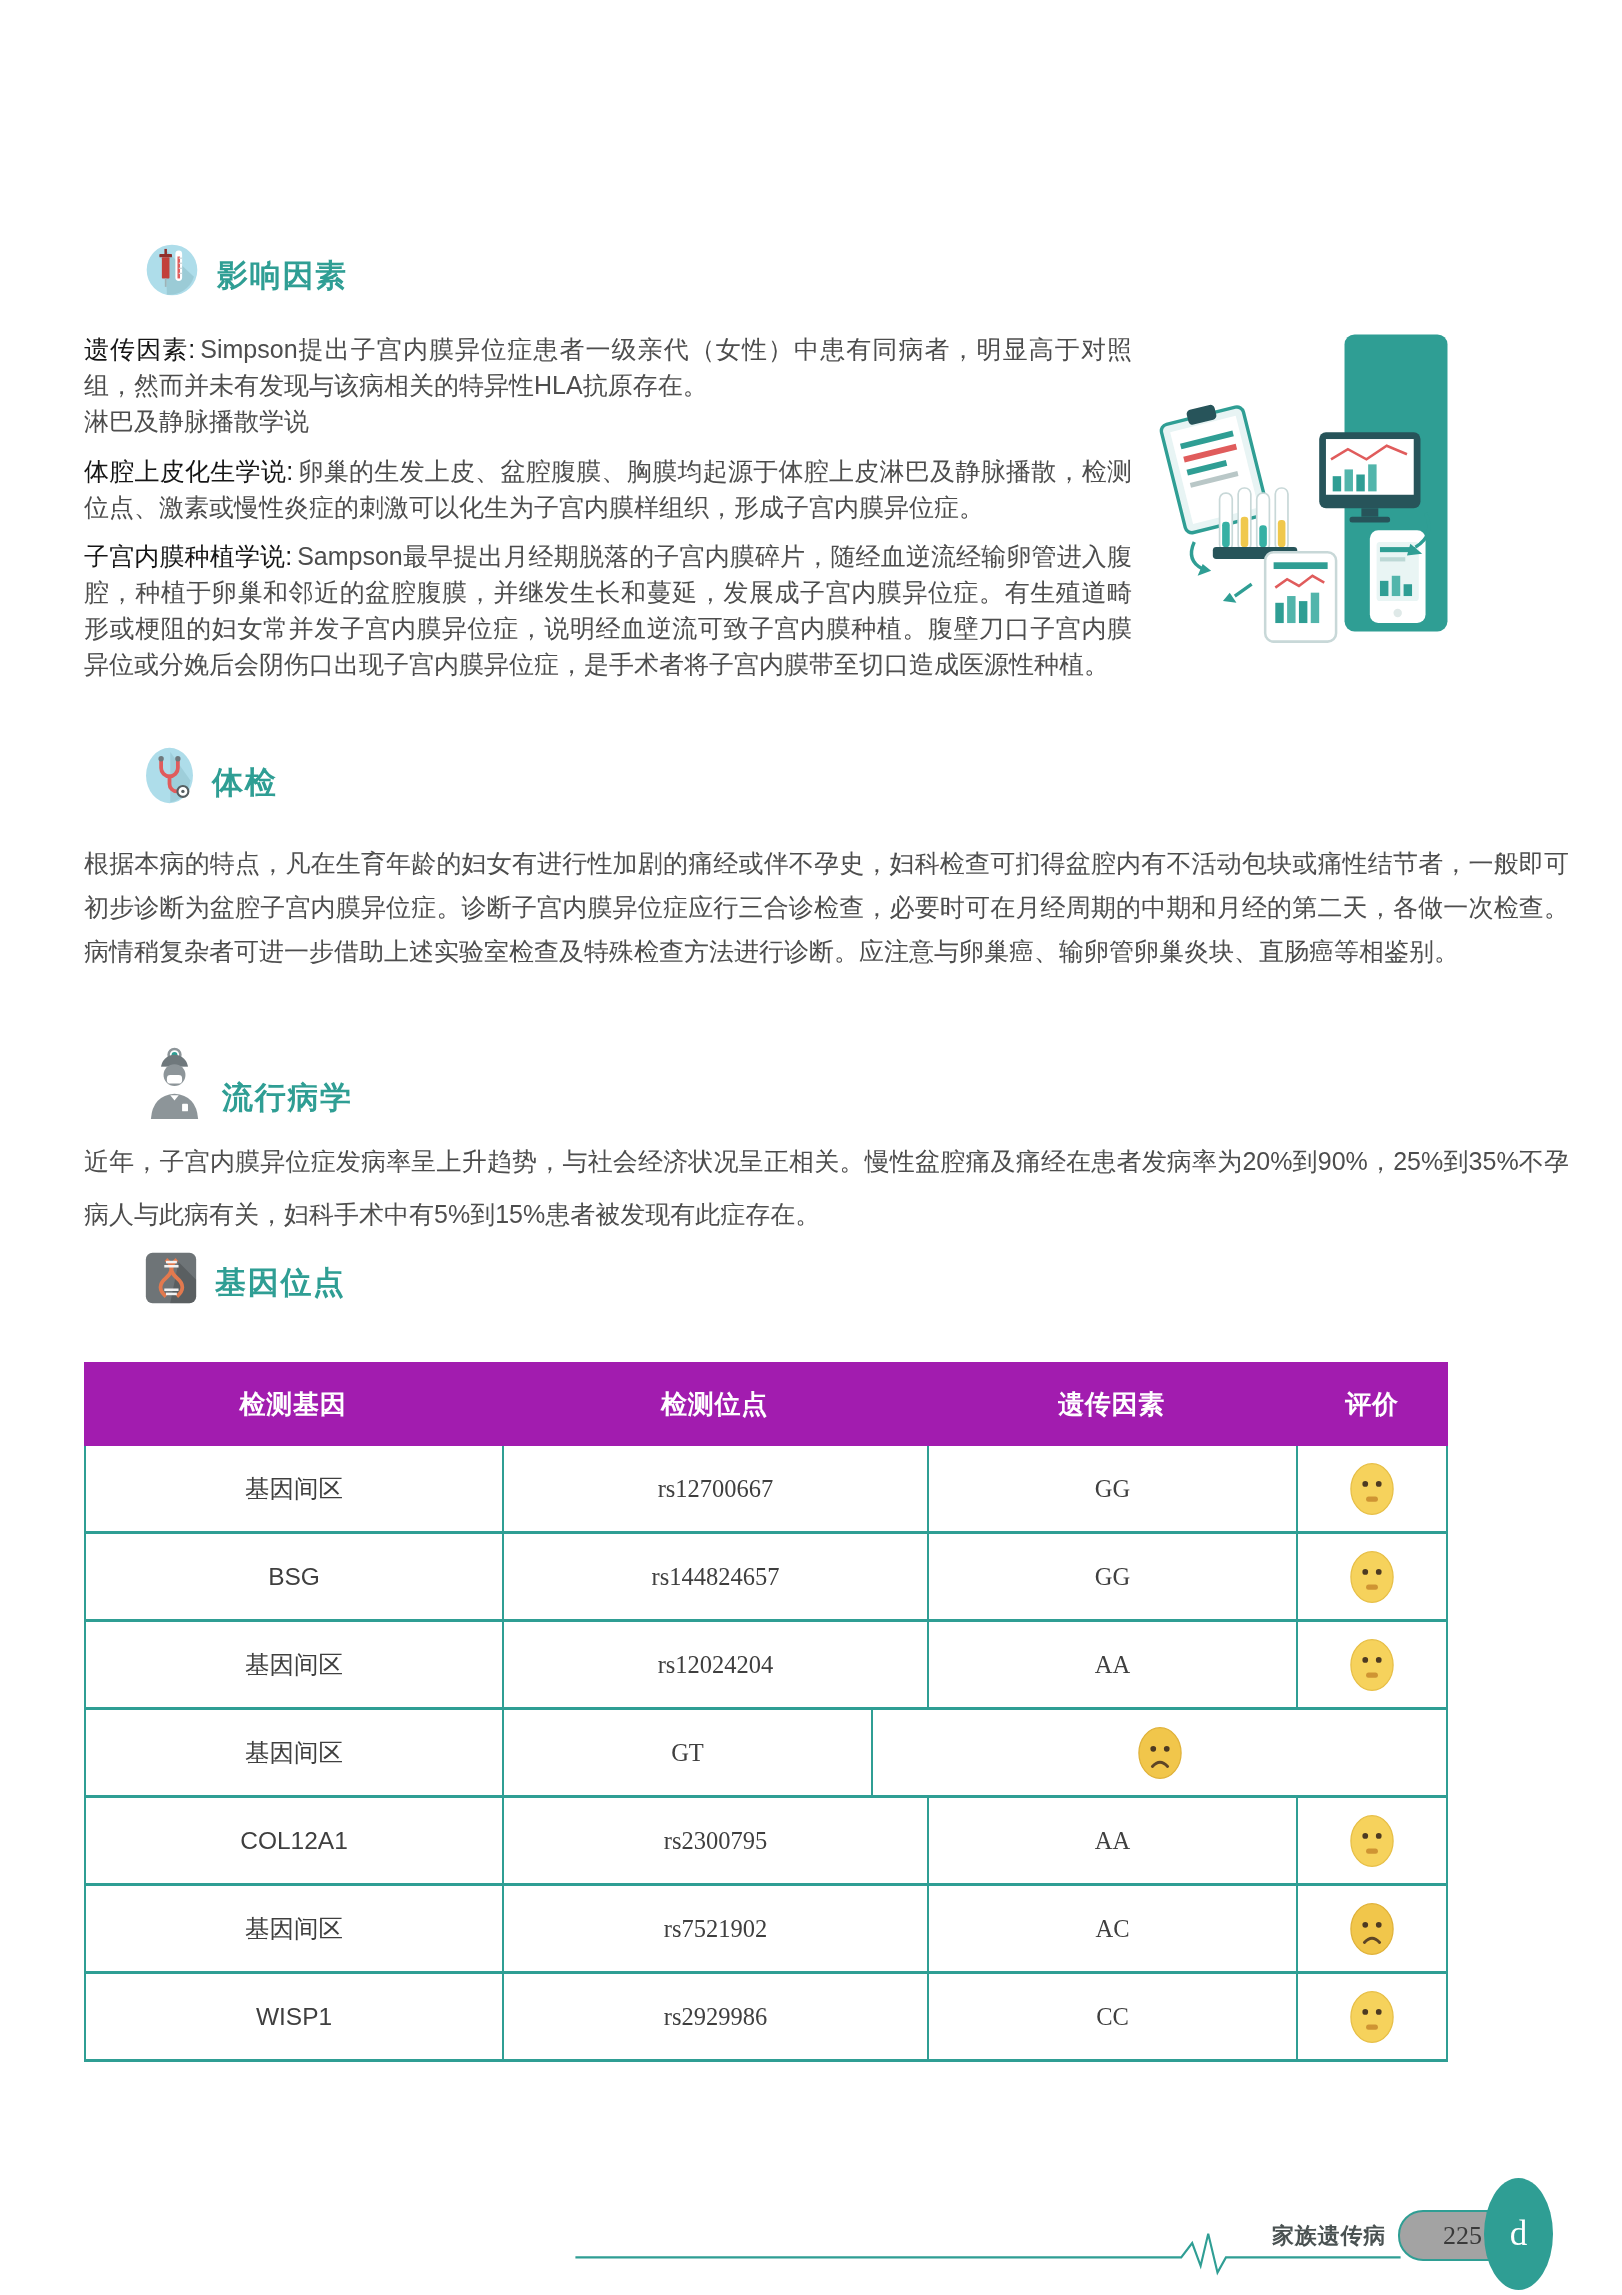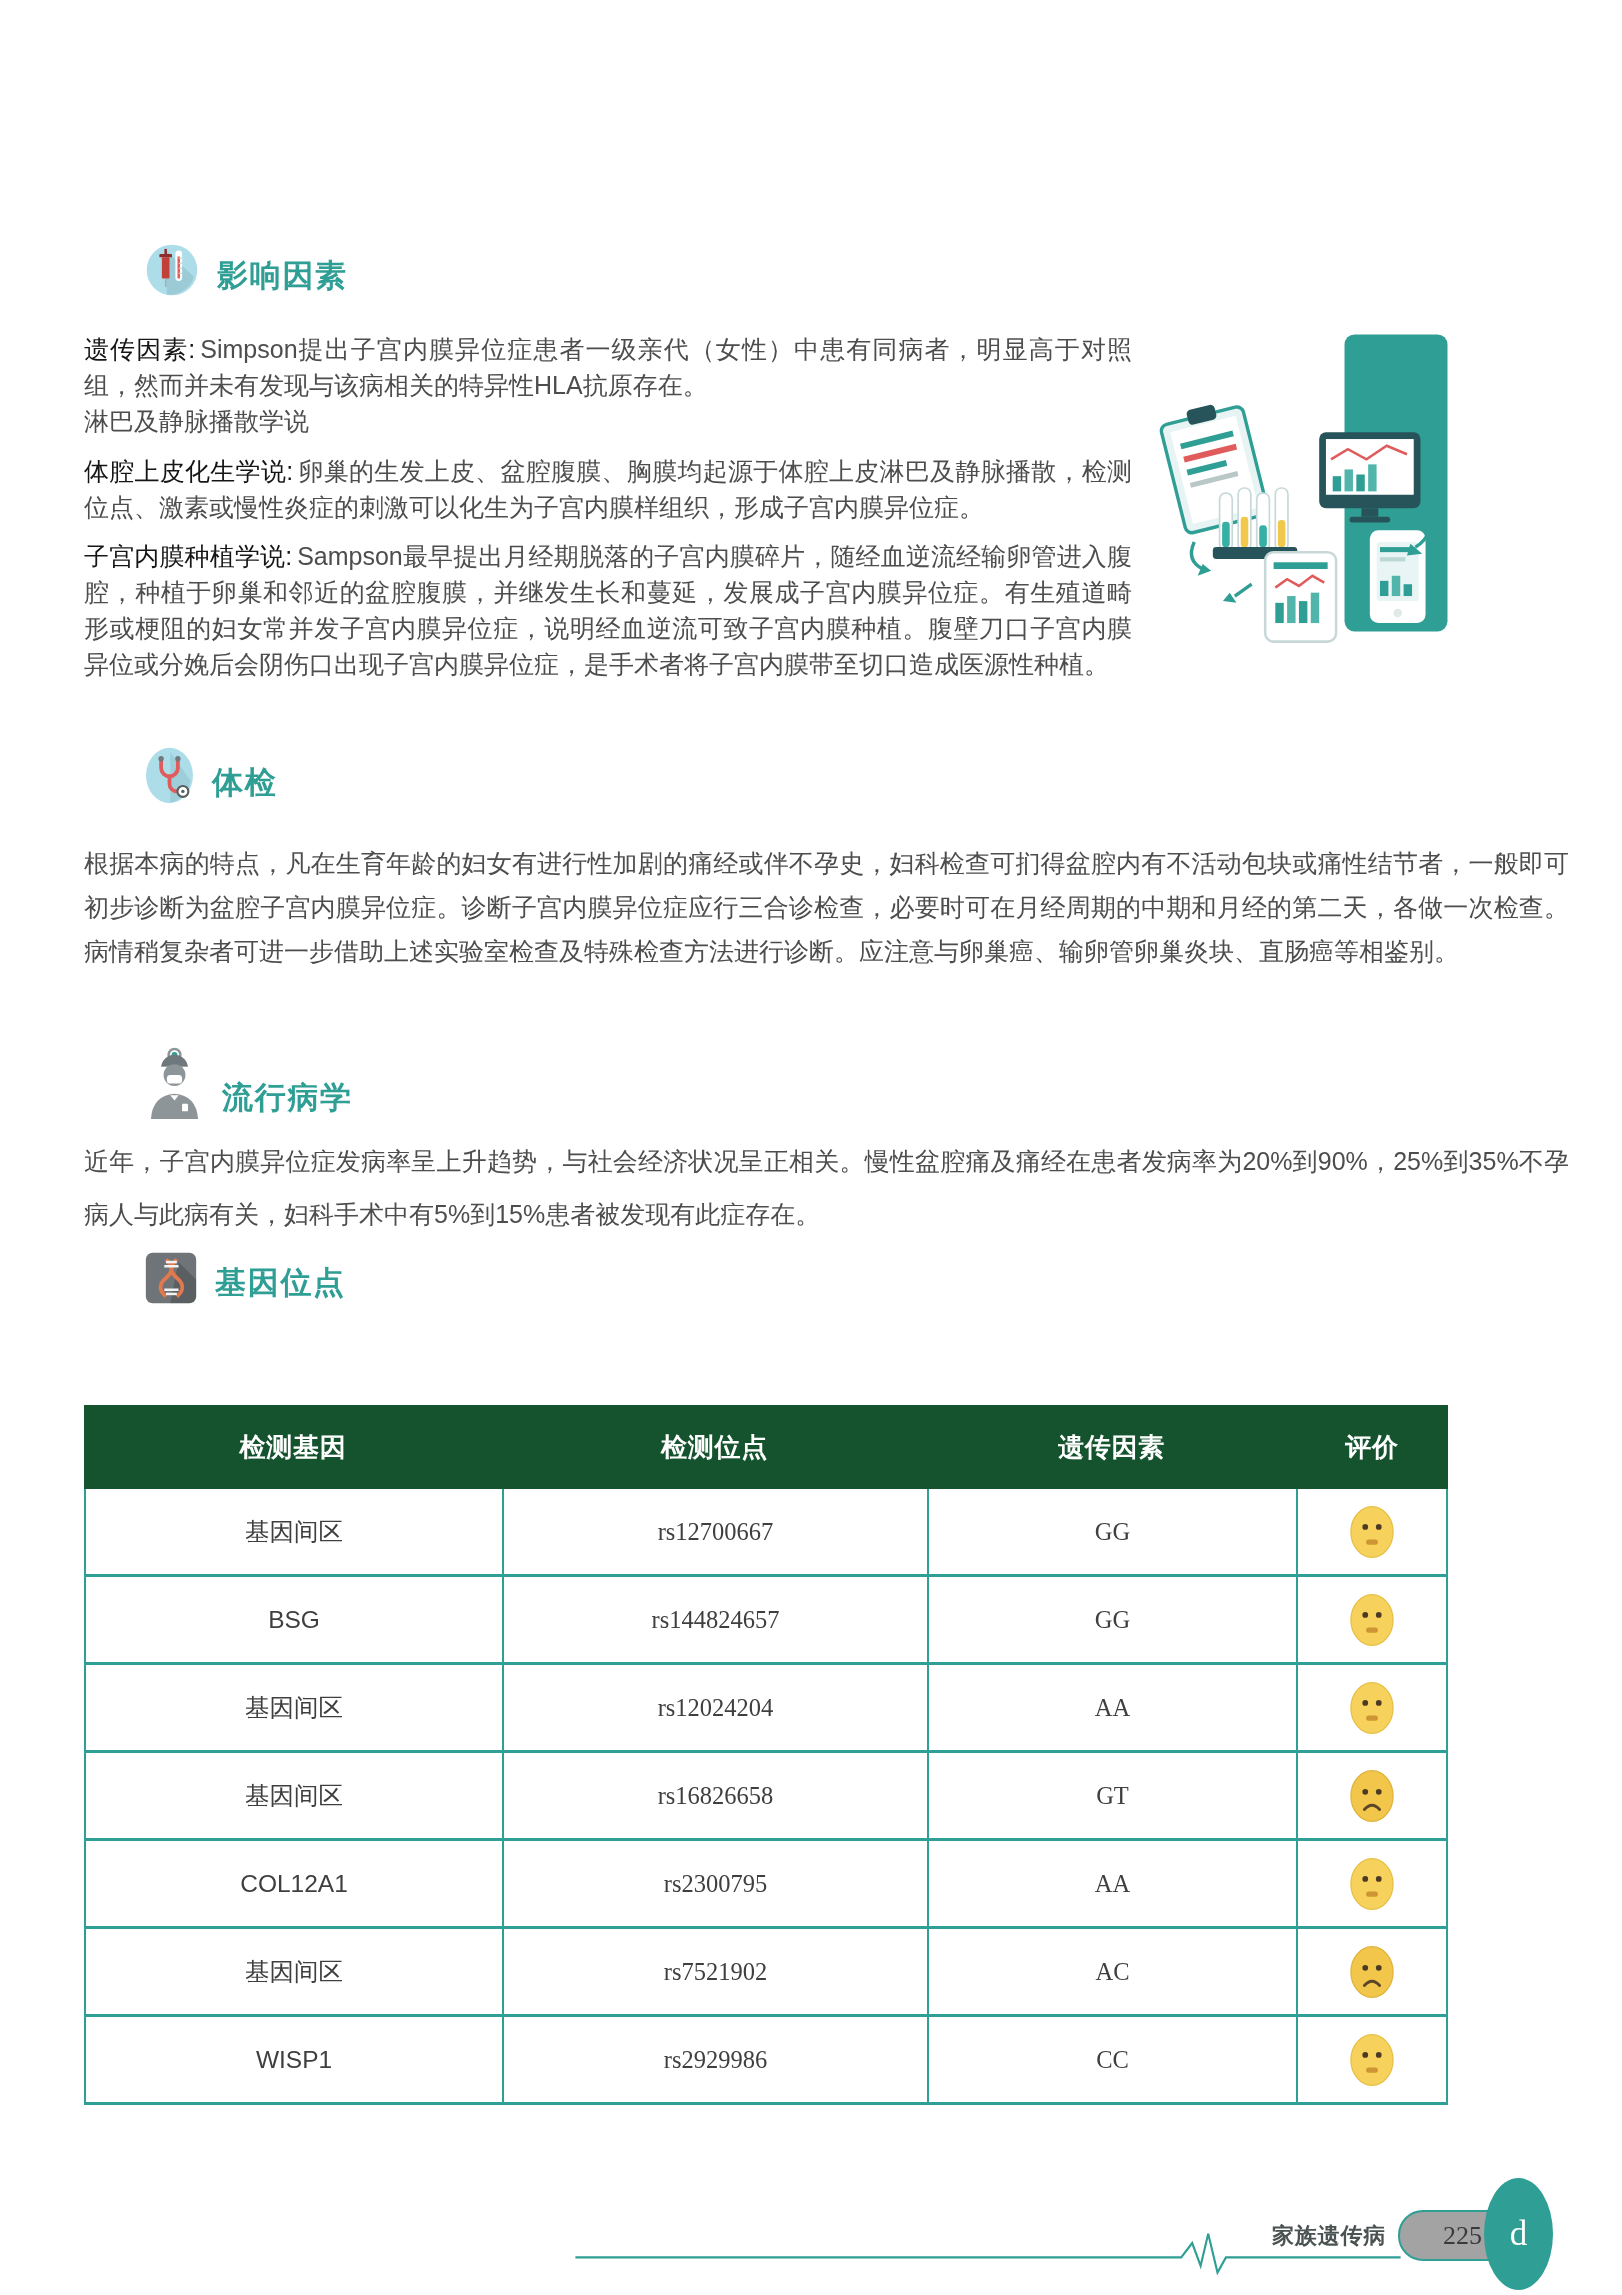--- a/index.html
+++ b/index.html
@@ -20,21 +20,21 @@
   #physical-text{top:841px;width:1485px;line-height:44px;}
   #epidemiology-text{top:1135px;width:1485px;line-height:53px;}
   .body-text p{margin:0 0 13.5px 0;}
   .body-text p.mb0{margin-bottom:0;}
   .lead{font-weight:normal;color:#151515;margin-right:5px;}
   .lead:empty{display:none;margin:0;}
   
   .illustration{float:right;width:294px;height:314px;margin:0 0 8.4px 25px;}
   
   #gene-table{position:absolute;left:84px;top:1362px;width:1364px;}
-  .t-header{display:flex;background:#14532d;height:84px;align-items:flex-start;margin-top:43px;}
+  .t-header{display:flex;background:#a21caf;height:84px;align-items:flex-start;}
   .t-header .cell{color:#ffffff;font-size:26px;font-weight:bold;letter-spacing:0.8px;}
   .t-row{display:flex;height:85px;align-items:flex-start;background:#fff;
          border-bottom:3.4px solid #2f9e94;border-left:2.5px solid #2f9e94;border-right:2.5px solid #2f9e94;}
   .cell{display:flex;align-items:center;justify-content:center;height:100%;box-sizing:border-box;}
   .c1{width:418px;}
   .c2{width:425px;}
   .c3{width:369px;}
   .c4{flex:1;}
   .t-row .cell{border-right:2.5px solid #2f9e94;font-size:24.5px;color:#3f3f3f;}
   .t-row .cell:last-child{border-right:none;}
@@ -241,21 +241,20 @@
     <ellipse cx="27" cy="32" rx="25" ry="30" fill="#f6d25c" stroke="#e7bf47" stroke-width="1.5"></ellipse>
     <circle cx="19" cy="26" r="3.4" fill="#4d3a22"></circle>
     <circle cx="35" cy="26" r="3.4" fill="#4d3a22"></circle>
     <rect x="20" y="41" width="14" height="6" rx="3" fill="#cf9433"></rect>
   </svg>
         </div>
   </div>
 
   <div class="t-row">
     <div class="cell c1 cell-gene">基因间区</div>
-    <div class="cell c2 cell-site">rs16826658</div>
     <div class="cell c3 cell-geno">GT</div>
     <div class="cell c4 cell-face">
           <svg width="46" height="54" viewBox="0 0 54 64">
     <ellipse cx="27" cy="32" rx="25" ry="30" fill="#f1c64b" stroke="#e0b23a" stroke-width="1.5"></ellipse>
     <circle cx="19" cy="27" r="3.4" fill="#4d3a22"></circle>
     <circle cx="35" cy="27" r="3.4" fill="#4d3a22"></circle>
     <path d="M18 48 Q27 38 36 48" stroke="#5d4526" stroke-width="3.5" fill="none" stroke-linecap="round"></path>
   </svg>
         </div>
   </div>

